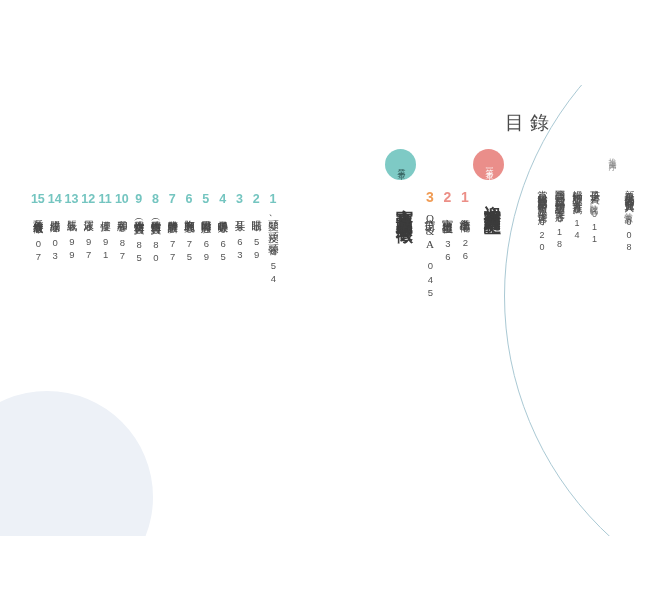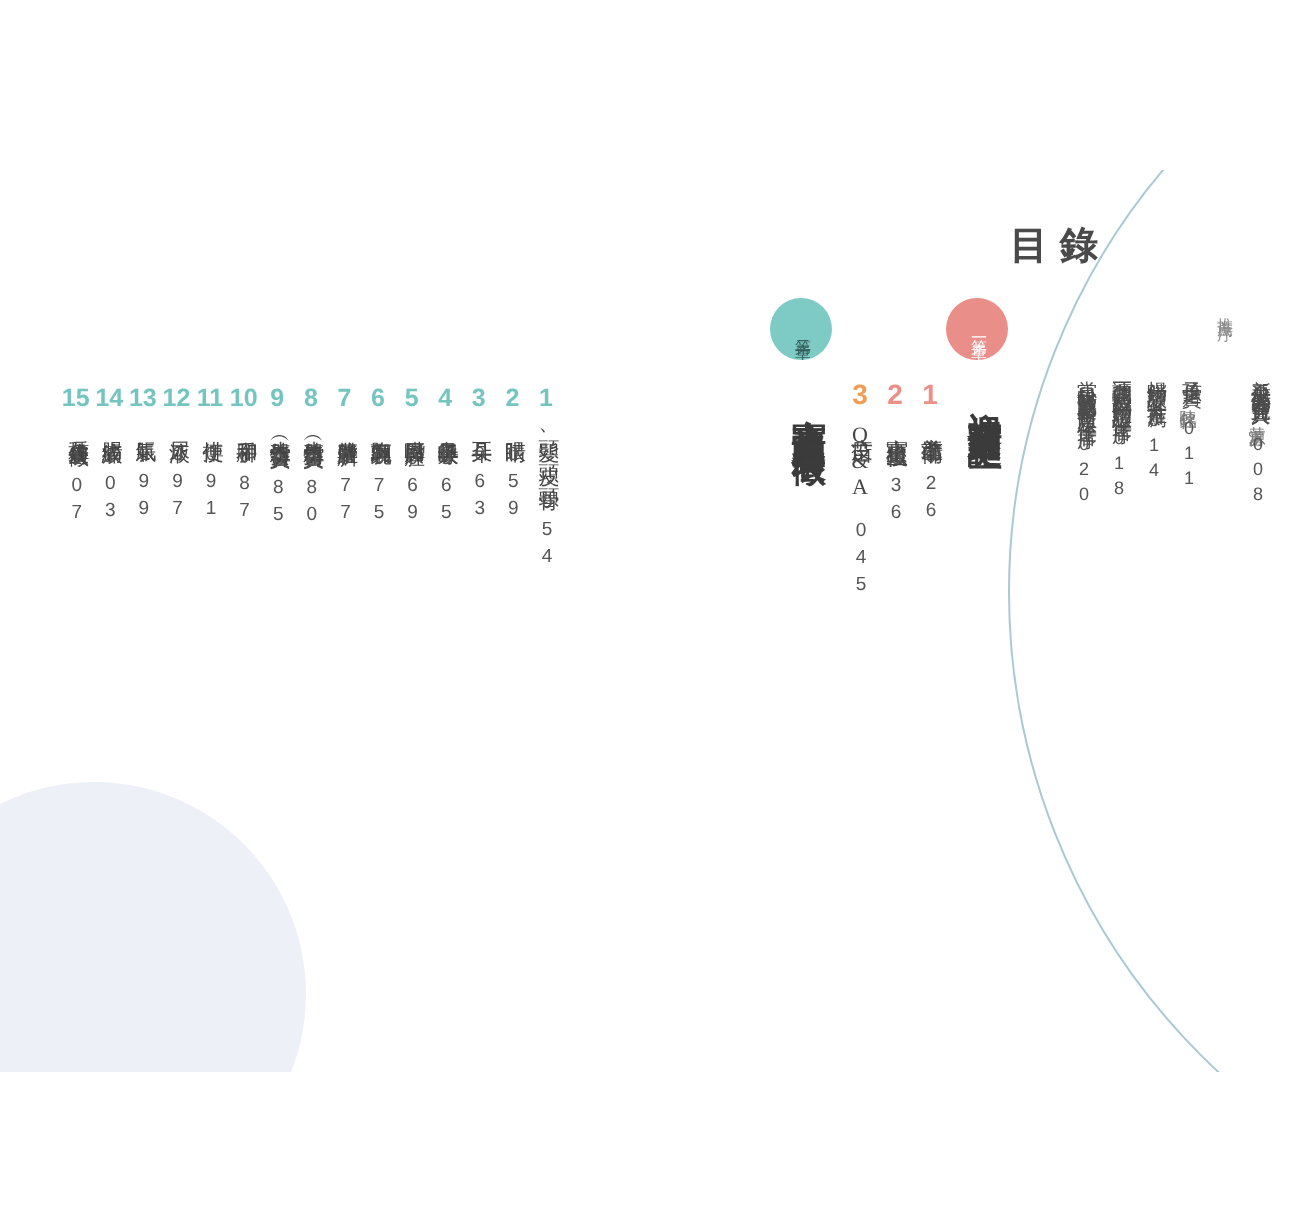--- a/index.html
+++ b/index.html
@@ -33,21 +33,21 @@
     left: -59px; top: 306px;
     width: 212px; height: 212px;
     background: #edf1f7;
     border-radius: 50%;
   }
 
   .page-title {
     position: absolute;
     left: 505px; top: 110px;
     font-size: 19px;
-    font-weight: 700;
+    font-weight: 400;
     letter-spacing: 6px;
     color: #4a4a4a;
     text-align: center;
   }
 
   
   .preface {
     position: absolute;
     top: 152px;
     right: 17px;

